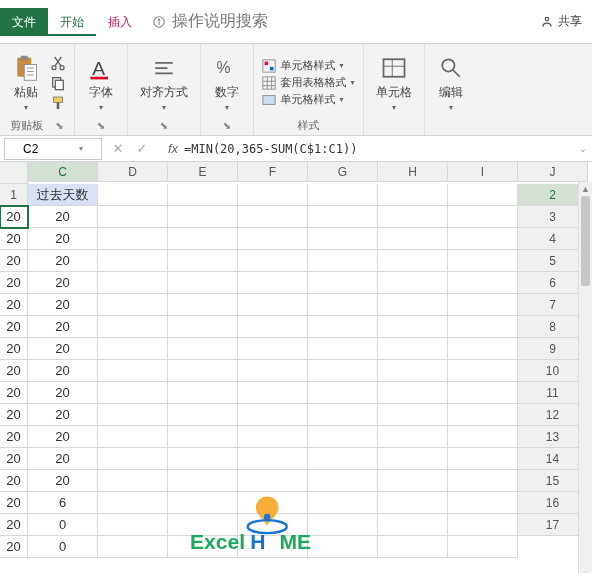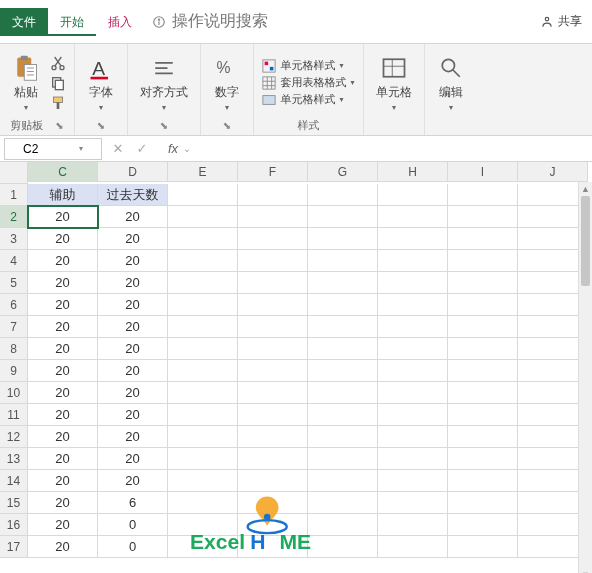--- a/index.html
+++ b/index.html
@@ -229,36 +229,36 @@
 </div>
 
 <div class="formula-row">
   <div class="name-box">
     <span>C2</span>
     <span class="nb-arrow">▾</span>
   </div>
   <div class="fb-btn">✕</div>
   <div class="fb-btn">✓</div>
   <div class="fb-btn fx">fx</div>
+  <div class="formula-input">=MIN(20,365-SUM(C$1:C1))</div>
   <div class="fb-expand">⌄</div>
 </div>
 
 <div class="sheet-wrap">
   <div class="sheet" id="sheet">
       <div class="corner"></div>
       <div class="col-head active">C</div>
       <div class="col-head">D</div>
       <div class="col-head">E</div>
       <div class="col-head">F</div>
       <div class="col-head">G</div>
       <div class="col-head">H</div>
       <div class="col-head">I</div>
       <div class="col-head">J</div>
       <div class="row-head">1</div>
-      <div class="header-cell">辅助</div>
       <div class="header-cell">过去天数</div>
       <div></div>
       <div></div>
       <div></div>
       <div></div>
       <div></div>
       <div></div>
       <div class="row-head active">2</div>
       <div class="sel">20</div>
       <div>20</div>

